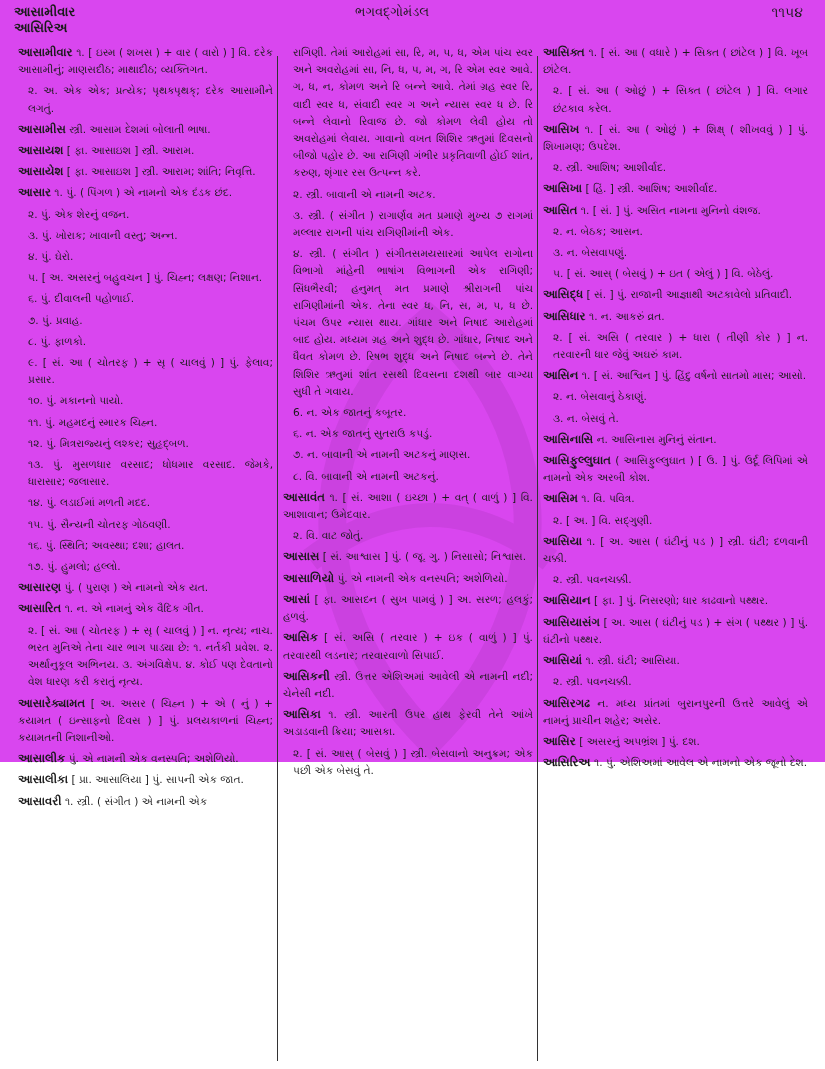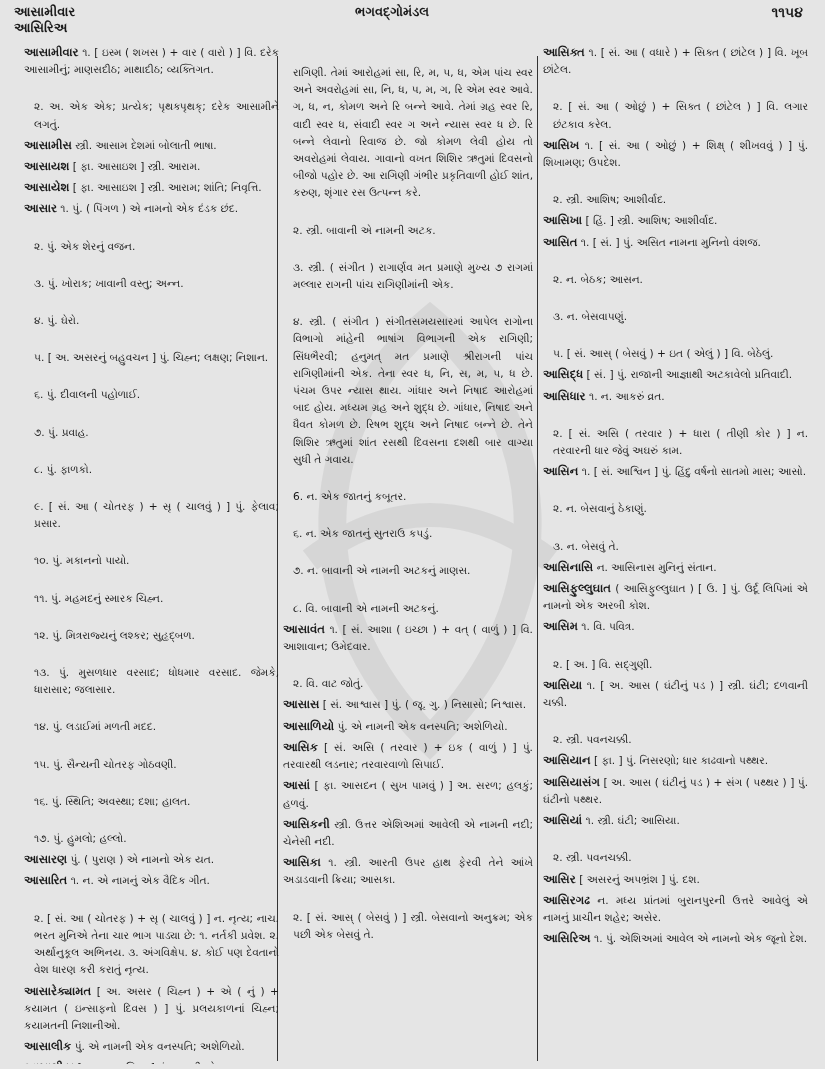--- a/index.html
+++ b/index.html
@@ -1,39 +1,39 @@
 <!DOCTYPE html>
 <html><head>
 <meta charset="utf-8">
 <style>
   * { box-sizing: border-box; margin: 0; padding: 0; }
   html, body { width: 825px; height: 1069px; background: #ffffff; overflow: hidden; }
   body { font-family: "DejaVu Sans", sans-serif; color: #1a1a1a; position: relative; }
-  .page { position: absolute; left: 0; top: 0; width: 825px; height: 1069px; background: #e5e5e5; }
+  .page { position: absolute; left: 0; top: 0; width: 825px; height: 762px; background: #d946ef; }
   .watermark {
     position: absolute; left: 250px; top: 300px; width: 360px; height: 460px;
     pointer-events: none; opacity: 0.06;
   }
   .running-head { position: absolute; top: 2px; left: 0; width: 825px; height: 40px; }
   .rh-left { position: absolute; left: 14px; top: 2px; font-size: 13px; font-weight: bold; line-height: 16px; }
-  .rh-center { position: absolute; left: 355px; top: 2px; font-size: 13px; font-weight: bold; }
-  .rh-right { position: absolute; right: 22px; top: 2px; font-size: 14px; font-weight: bold; }
+  .rh-center { position: absolute; left: 355px; top: 2px; font-size: 13px; font-weight: normal; }
+  .rh-right { position: absolute; right: 22px; top: 2px; font-size: 14px; font-weight: normal; }
   .col {
     position: absolute; top: 44px; height: 1020px; overflow: hidden;
     font-size: 10.6px; line-height: 17.2px;
   }
-  .col1 { left: 24px; width: 255px; }
+  .col1 { left: 18px; width: 255px; }
   .col2 { left: 283px; width: 250px; }
   .col3 { left: 543px; width: 265px; }
   .rule { position: absolute; top: 56px; width: 1px; background: #333; height: 1005px; }
   .rule1 { left: 277px; }
   .rule2 { left: 537px; }
   .entry { margin-bottom: 4px; text-align: justify; }
   .hw { font-weight: bold; font-size: 11.6px; }
-  .sub { padding-left: 10px; margin-top: 20px; }
+  .sub { padding-left: 10px; }
 </style>
 </head>
 <body>
 
 <div class="page">
 
   <svg class="watermark" viewBox="0 0 360 460">
     <path d="M180 20 C 60 120, 40 300, 180 440 C 320 300, 300 120, 180 20 Z" fill="none" stroke="#000" stroke-width="28"></path>
     <path d="M60 260 C 140 200, 220 200, 300 260" fill="none" stroke="#000" stroke-width="24"></path>
   </svg>
@@ -87,22 +87,22 @@
       <div class="entry sub"><span>૩. સ્ત્રી. ( સંગીત ) રાગાર્ણવ મત પ્રમાણે મુખ્ય ૭ રાગમાં મલ્લાર રાગની પાંચ રાગિણીમાંની એક.</span></div>
       <div class="entry sub"><span>૪. સ્ત્રી. ( સંગીત ) સંગીતસમયસારમાં આપેલ રાગોના વિભાગો માંહેની ભાષાંગ વિભાગની એક રાગિણી; સિંધભૈરવી; હનુમત્ મત પ્રમાણે શ્રીરાગની પાંચ રાગિણીમાંની એક. તેના સ્વર ધ, નિ, સ, મ, પ, ધ છે. પંચમ ઉપર ન્યાસ થાય. ગાંધાર અને નિષાદ આરોહમાં બાદ હોય. મધ્યમ ગ્રહ અને શુદ્ધ છે. ગાંધાર, નિષાદ અને ધૈવત કોમળ છે. રિષભ શુદ્ધ અને નિષાદ બન્ને છે. તેને શિશિર ઋતુમાં શાંત રસથી દિવસના દશથી બાર વાગ્યા સુધી તે ગવાય.</span></div>
       <div class="entry sub"><span>6. ન. એક જાતનું કબૂતર.</span></div>
       <div class="entry sub"><span>૬. ન. એક જાતનું સુતરાઉ કપડું.</span></div>
       <div class="entry sub"><span>૭. ન. બાવાની એ નામની અટકનું માણસ.</span></div>
       <div class="entry sub"><span>૮. વિ. બાવાની એ નામની અટકનું.</span></div>
       <div class="entry"><span class="hw">આસાવંત</span> <span>૧. [ સં. આશા ( ઇચ્છા ) + વત્ ( વાળું ) ] વિ. આશાવાન; ઉમેદવાર.</span></div>
       <div class="entry sub"><span>૨. વિ. વાટ જોતું.</span></div>
       <div class="entry"><span class="hw">આસાસ</span> <span>[ સં. આશ્વાસ ] પું. ( જૂ. ગુ. ) નિસાસો; નિશ્વાસ.</span></div>
       <div class="entry"><span class="hw">આસાળિયો</span> <span>પું. એ નામની એક વનસ્પતિ; અશેળિયો.</span></div>
+      <div class="entry"><span class="hw">આસાં</span> <span>[ ફા. આસદન ( સુખ પામવું ) ] અ. સરળ; હલકું; હળવું.</span></div>
       <div class="entry"><span class="hw">આસિક</span> <span>[ સં. અસિ ( તરવાર ) + ઇક ( વાળું ) ] પું. તરવારથી લડનાર; તરવારવાળો સિપાઈ.</span></div>
-      <div class="entry"><span class="hw">આસાં</span> <span>[ ફા. આસદન ( સુખ પામવું ) ] અ. સરળ; હલકું; હળવું.</span></div>
       <div class="entry"><span class="hw">આસિકની</span> <span>સ્ત્રી. ઉત્તર એશિઅમાં આવેલી એ નામની નદી; ચેનેસી નદી.</span></div>
       <div class="entry"><span class="hw">આસિકા</span> <span>૧. સ્ત્રી. આરતી ઉપર હાથ ફેરવી તેને આંખે અડાડવાની ક્રિયા; આસકા.</span></div>
       <div class="entry sub"><span>૨. [ સં. આસ્ ( બેસવું ) ] સ્ત્રી. બેસવાનો અનુક્રમ; એક પછી એક બેસવું તે.</span></div>
     </div>
   <div class="col col3">
       <div class="entry"><span class="hw">આસિક્ત</span> <span>૧. [ સં. આ ( વધારે ) + સિક્ત ( છાંટેલ ) ] વિ. ખૂબ છાંટેલ.</span></div>
       <div class="entry sub"><span>૨. [ સં. આ ( ઓછું ) + સિક્ત ( છાંટેલ ) ] વિ. લગાર છંટકાવ કરેલ.</span></div>
       <div class="entry"><span class="hw">આસિખ</span> <span>૧. [ સં. આ ( ઓછું ) + શિક્ષ્ ( શીખવવું ) ] પું. શિખામણ; ઉપદેશ.</span></div>
       <div class="entry sub"><span>૨. સ્ત્રી. આશિષ; આશીર્વાદ.</span></div>
       <div class="entry"><span class="hw">આસિખા</span> <span>[ હિં. ] સ્ત્રી. આશિષ; આશીર્વાદ.</span></div>
@@ -119,17 +119,17 @@
       <div class="entry"><span class="hw">આસિનાસિ</span> <span>ન. આસિનાસ મુનિનું સંતાન.</span></div>
       <div class="entry"><span class="hw">આસિફુલ્લુઘાત</span> <span>( આસિફુલ્લુઘાત ) [ ઉ. ] પું. ઉર્દૂ લિપિમાં એ નામનો એક અરબી કોશ.</span></div>
       <div class="entry"><span class="hw">આસિમ</span> <span>૧. વિ. પવિત્ર.</span></div>
       <div class="entry sub"><span>૨. [ અ. ] વિ. સદ્ગુણી.</span></div>
       <div class="entry"><span class="hw">આસિયા</span> <span>૧. [ અ. આસ ( ઘંટીનું પડ ) ] સ્ત્રી. ઘંટી; દળવાની ચક્કી.</span></div>
       <div class="entry sub"><span>૨. સ્ત્રી. પવનચક્કી.</span></div>
       <div class="entry"><span class="hw">આસિયાન</span> <span>[ ફા. ] પું. નિસરણો; ધાર કાઢવાનો પથ્થર.</span></div>
       <div class="entry"><span class="hw">આસિયાસંગ</span> <span>[ અ. આસ ( ઘંટીનું પડ ) + સંગ ( પથ્થર ) ] પું. ઘંટીનો પથ્થર.</span></div>
       <div class="entry"><span class="hw">આસિયાં</span> <span>૧. સ્ત્રી. ઘંટી; આસિયા.</span></div>
       <div class="entry sub"><span>૨. સ્ત્રી. પવનચક્કી.</span></div>
+      <div class="entry"><span class="hw">આસિરગઢ</span> <span>ન. મધ્ય પ્રાંતમાં બુરાનપુરની ઉત્તરે આવેલું એ નામનું પ્રાચીન શહેર; અસેર.</span></div>
       <div class="entry"><span class="hw">આસિર</span> <span>[ અસરનું અપભ્રંશ ] પું. દશ.</span></div>
-      <div class="entry"><span class="hw">આસિરગઢ</span> <span>ન. મધ્ય પ્રાંતમાં બુરાનપુરની ઉત્તરે આવેલું એ નામનું પ્રાચીન શહેર; અસેર.</span></div>
       <div class="entry"><span class="hw">આસિરિઅ</span> <span>૧. પું. એશિઅમાં આવેલ એ નામનો એક જૂનો દેશ.</span></div>
     </div>
 </div>
 
 </body></html>

